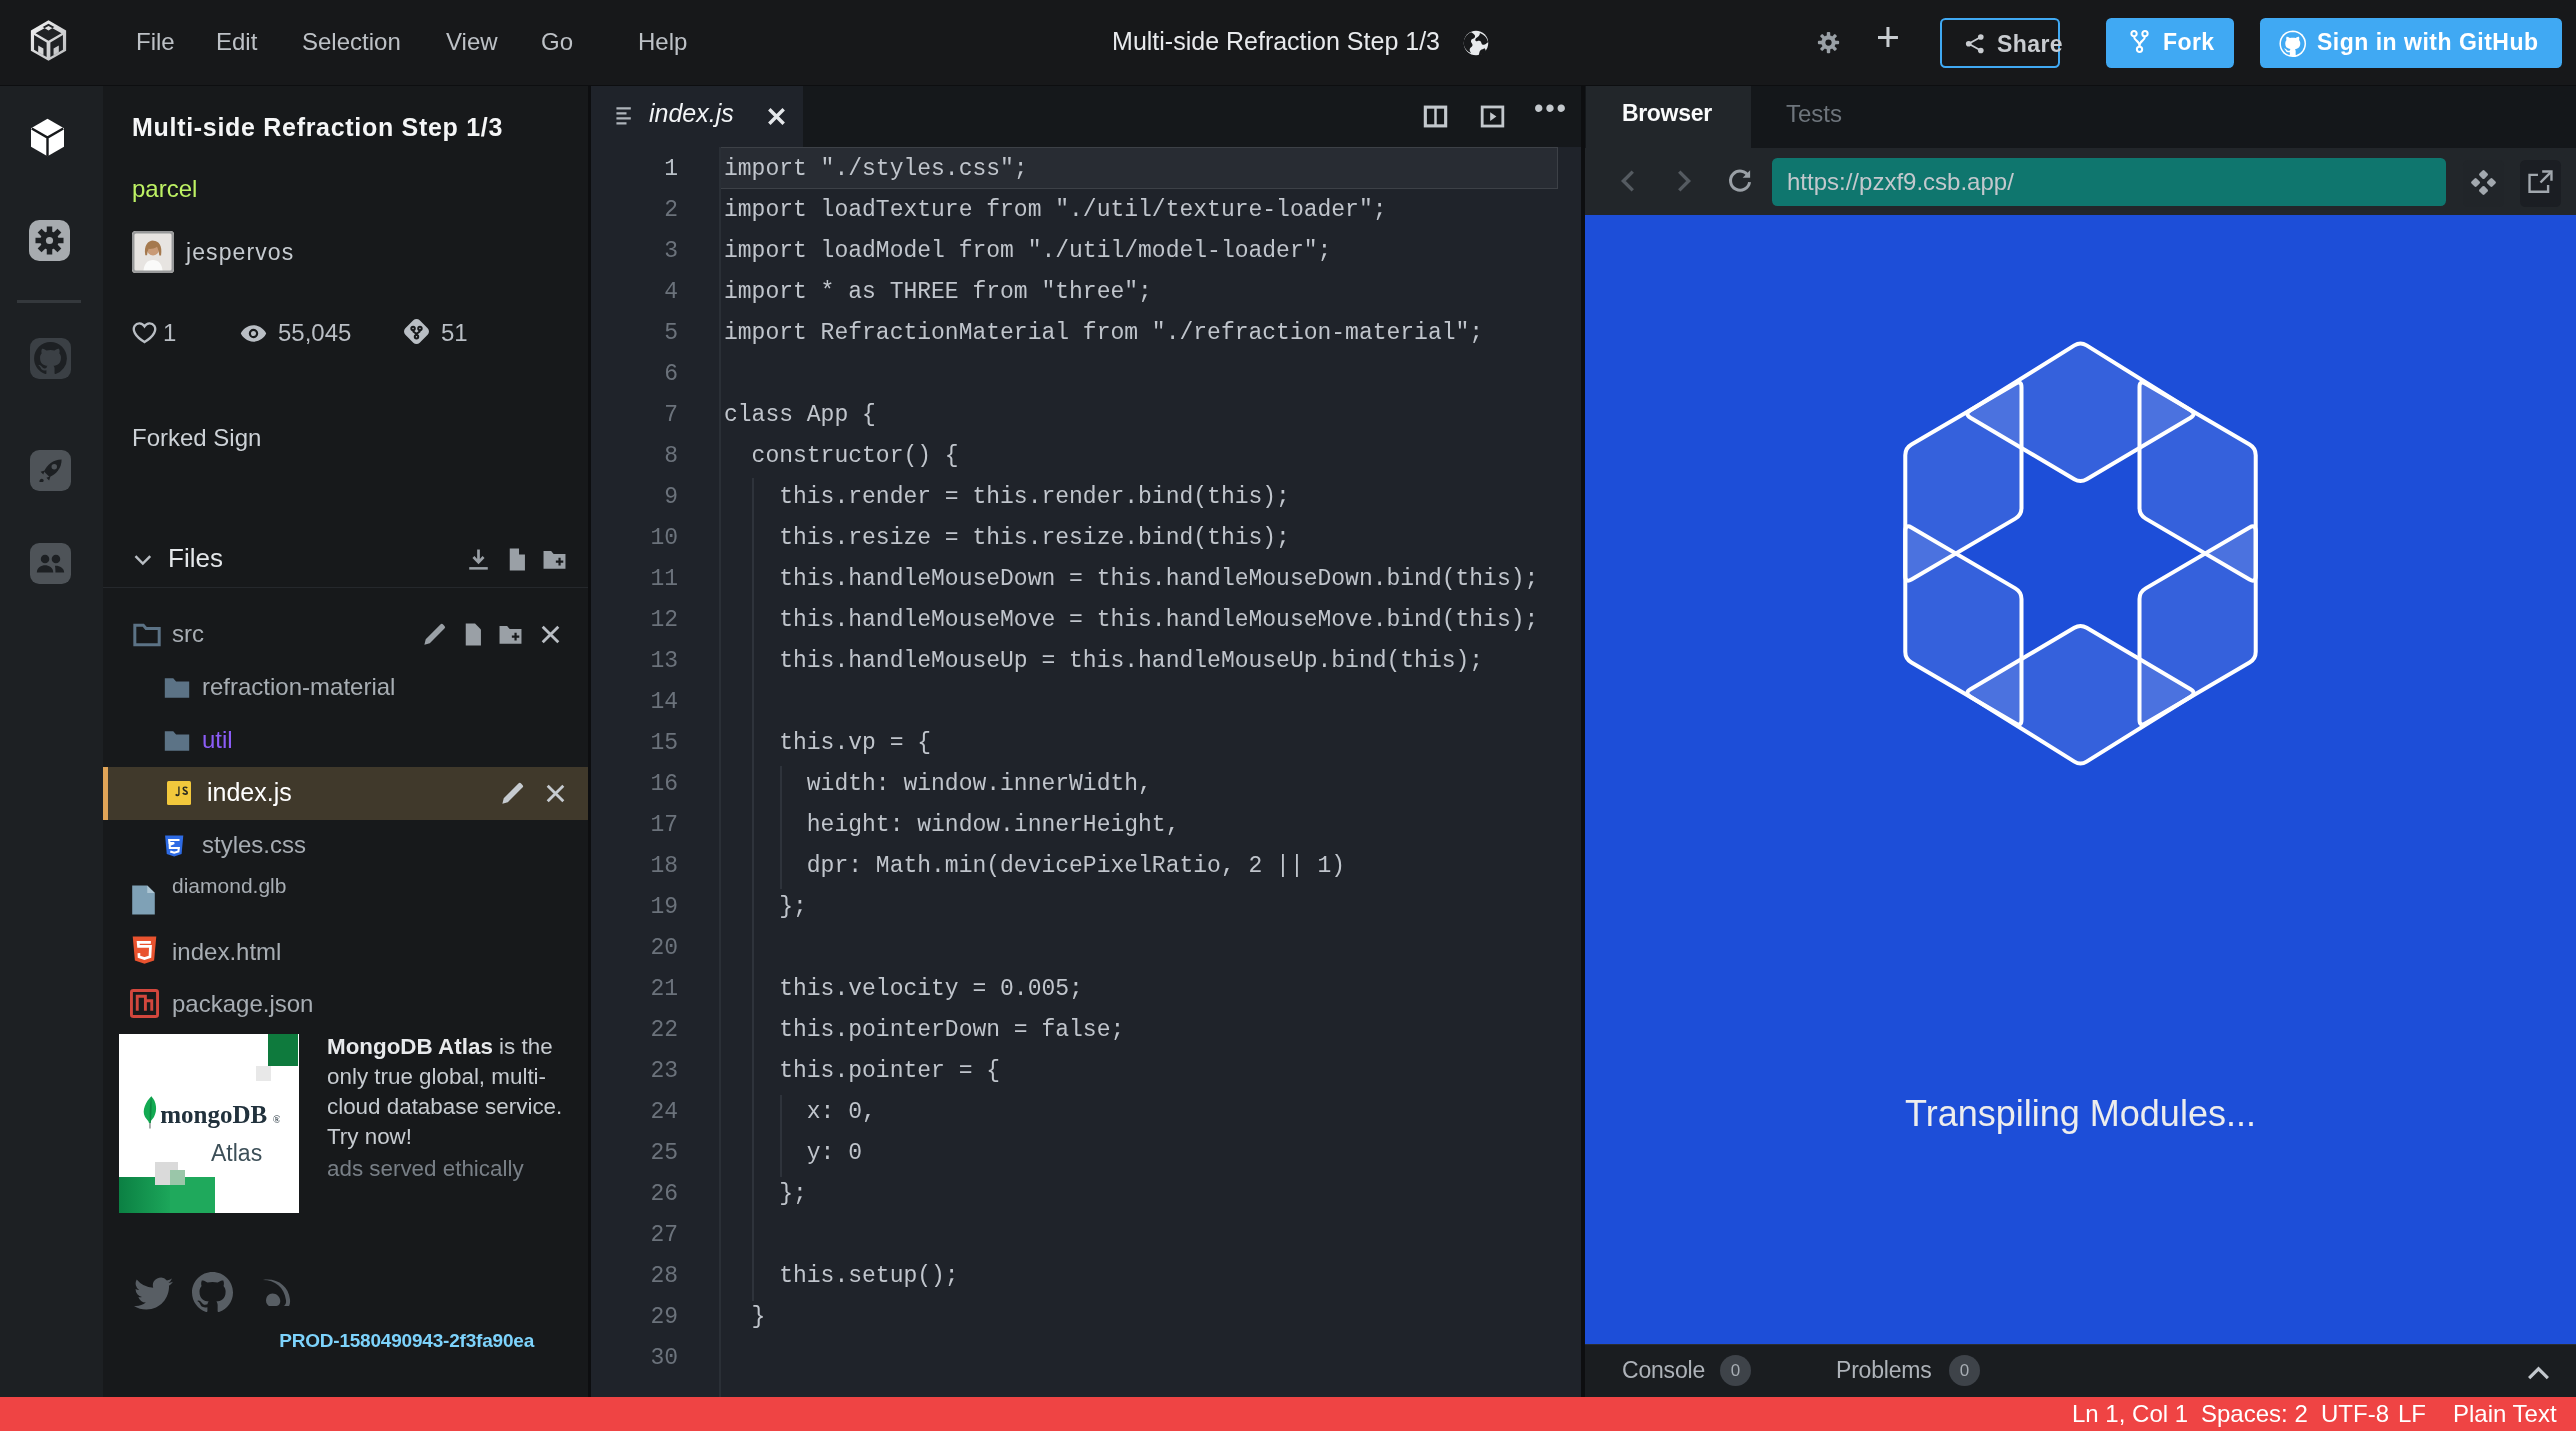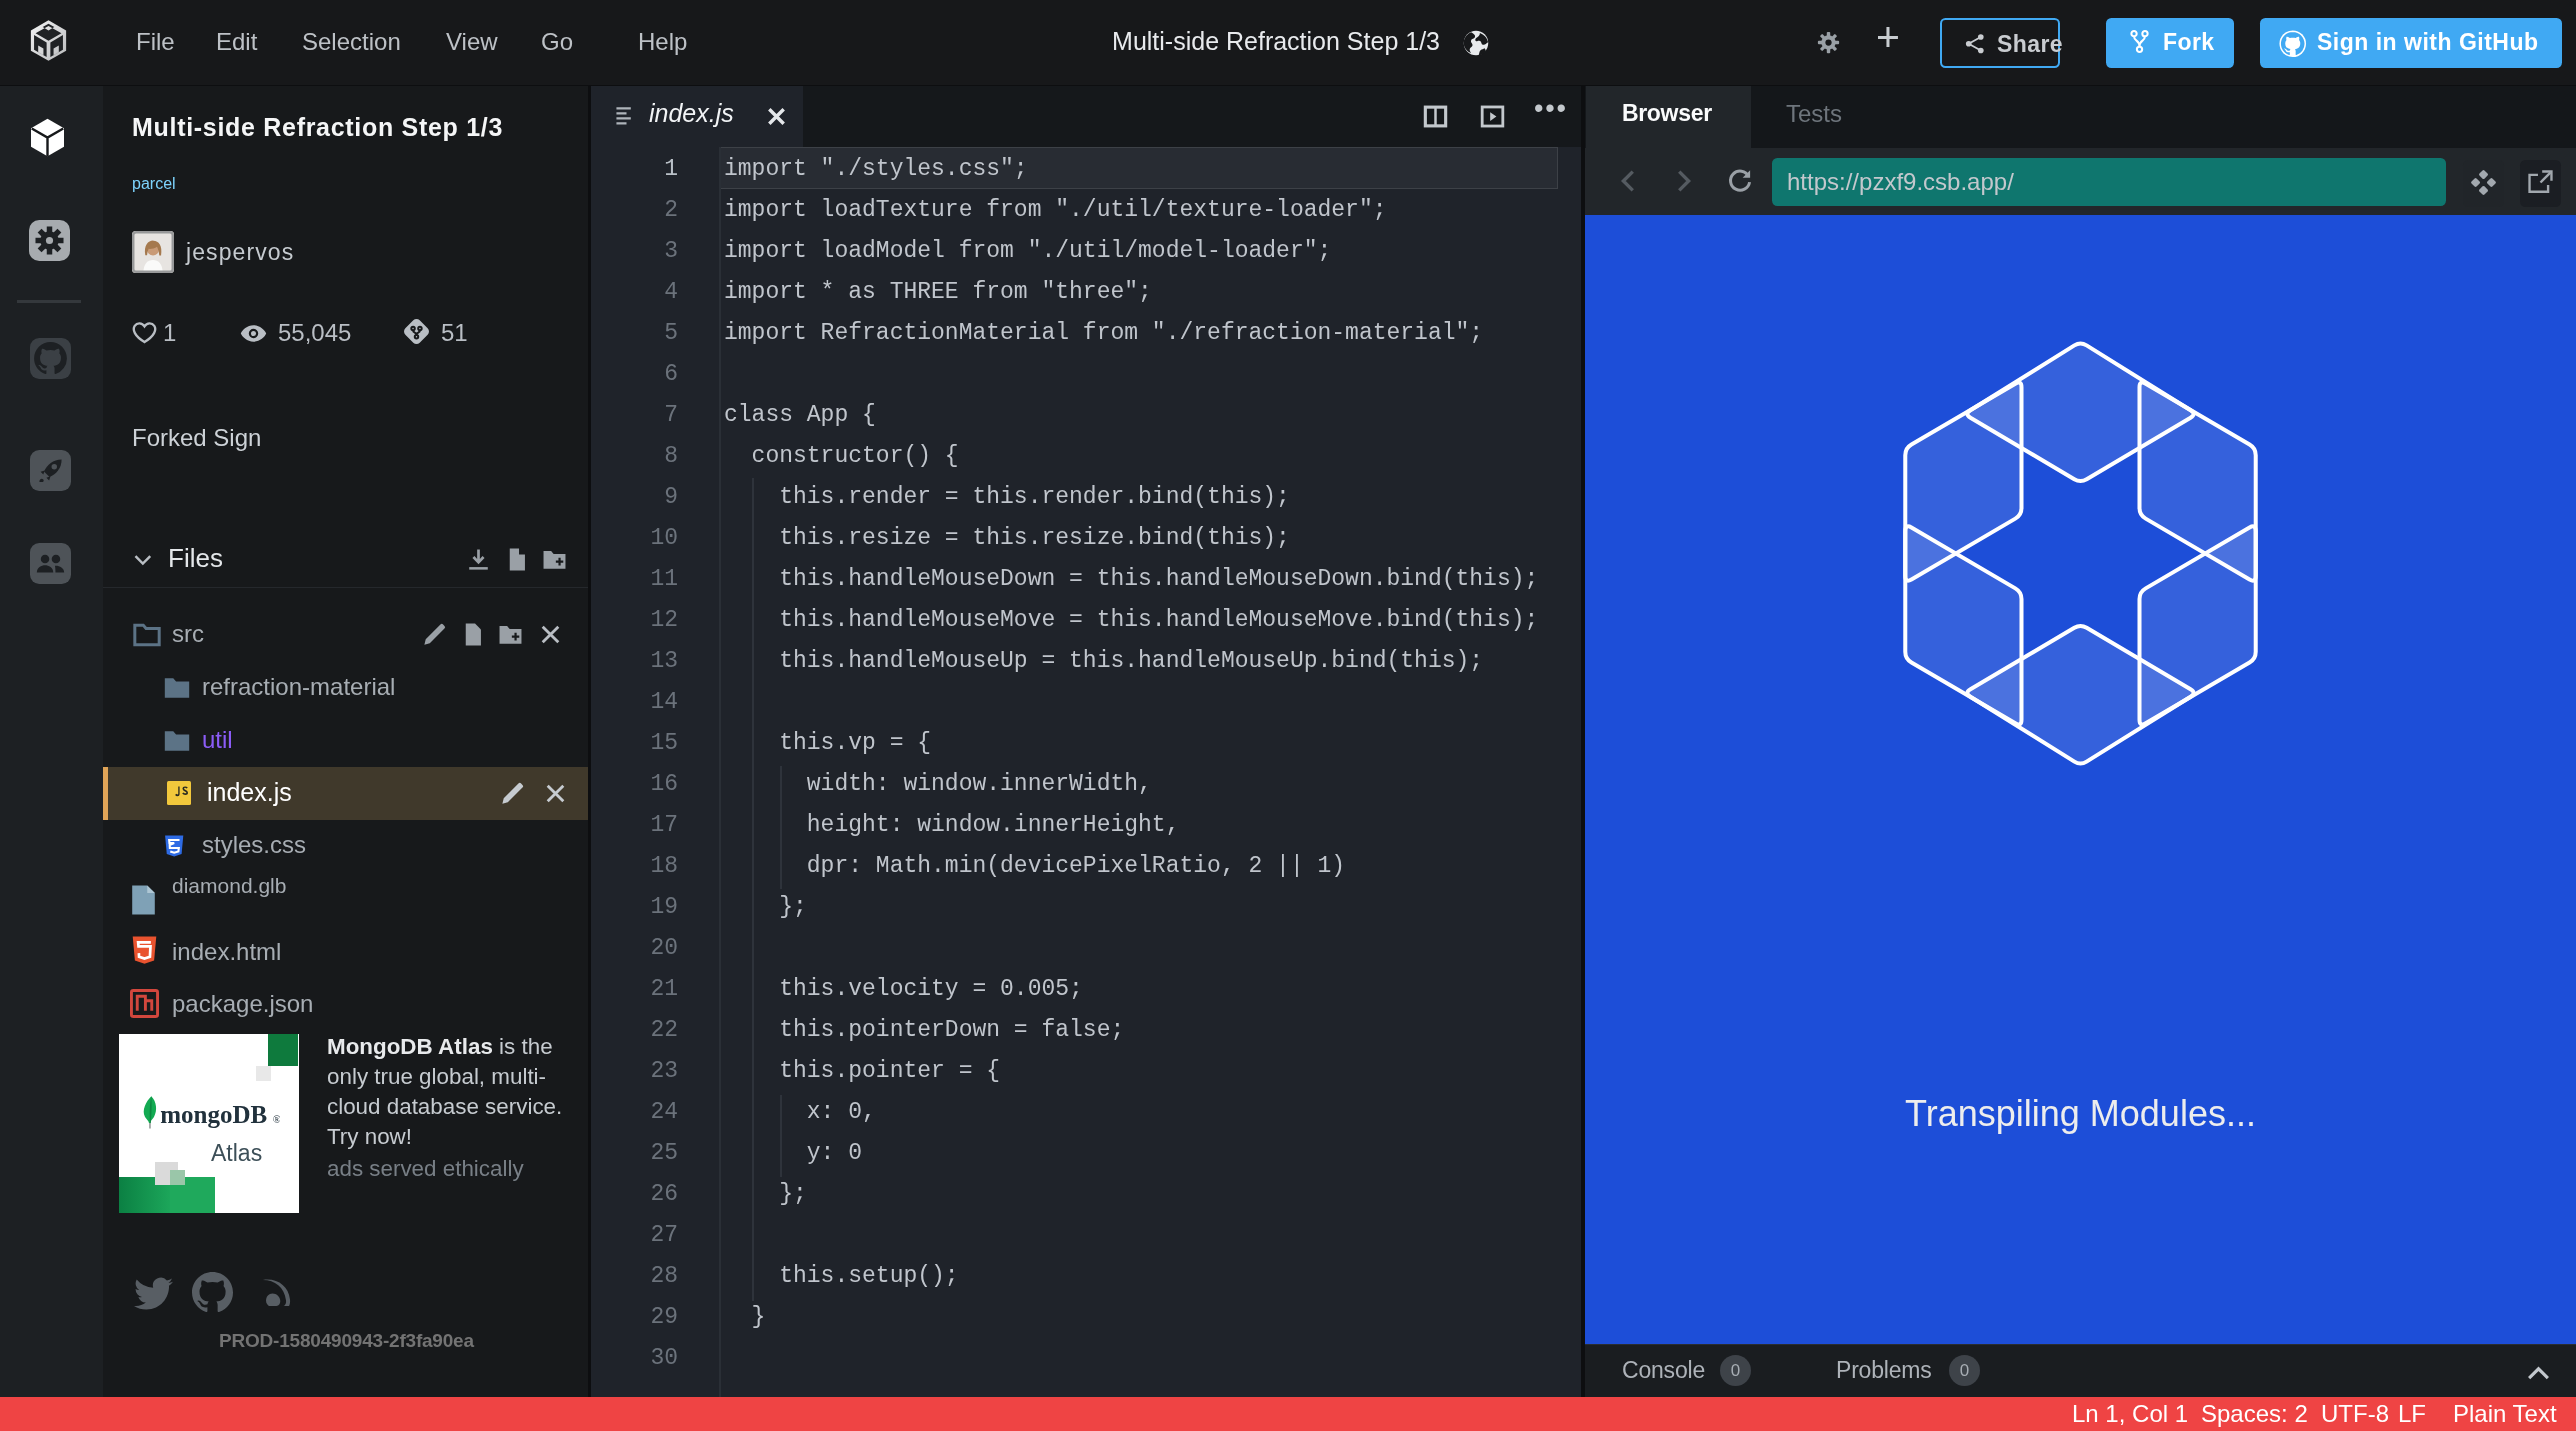--- a/index.html
+++ b/index.html
@@ -135,21 +135,21 @@
   <svg class="abs" style="left:29.5px;top:457px" width="41" height="41" viewBox="0 0 24 24">
     <rect x="0" y="0" width="24" height="24" rx="5.4" fill="#4E5358"></rect>
     <circle cx="8.8" cy="9.4" r="2.5" fill="#1D2023"></circle>
     <circle cx="15.2" cy="9.4" r="2.5" fill="#1D2023"></circle>
     <path d="M4 17.2 C4 14.3 6.6 13 8.8 13 C11 13 13.6 14.3 13.6 17.2 Z" fill="#1D2023"></path>
     <path d="M14.6 13.3 C16.8 13 20 14.4 20 17.2 L14.9 17.2 C14.9 15.5 14.8 14.3 14.6 13.3 Z" fill="#1D2023"></path>
   </svg>
 </div>
 <div id="sidebar">
   <div class="abs" style="left:29px;top:27px;color:#F5F6F7;font-size:25px;font-weight:bold;letter-spacing:0.7px">Multi-side Refraction Step 1/3</div>
-  <div class="abs" style="left:29px;top:89px;color:#7dd3fc;font-size:16px">parcel</div>
+  <div class="abs" style="left:29px;top:89px;color:#bef264;font-size:24px">parcel</div>
 
   <svg class="abs" style="left:29px;top:145px" width="42" height="42" viewBox="0 0 24 24">
     <rect x="0" y="0" width="24" height="24" rx="2" fill="#E7E4E1"></rect>
     <path d="M6.5 24 C6.5 18.5 9 16.5 12 16.5 C15 16.5 17.5 18.5 17.5 24 Z" fill="#FAFAF9"></path>
     <circle cx="12" cy="10.6" r="3.4" fill="#C99B77"></circle>
     <path d="M7.6 13.8 C6.6 8.2 9.3 5.4 12.2 5.5 C15.3 5.6 17.5 8.2 16.6 14 L15.6 14 C15.3 11.7 14.9 10.3 14.3 9 C13 10 10.5 10.4 9.5 10.2 C9 11.2 8.7 12.4 8.6 13.8 Z" fill="#A5794E"></path>
     <rect x="0.7" y="0.7" width="22.6" height="22.6" rx="1.6" fill="none" stroke="#98999A" stroke-width="1.4"></rect>
   </svg>
   <div class="abs" style="left:83px;top:153px;color:#C6CBD0;font-size:23px;letter-spacing:1.1px">jespervos</div>
 
@@ -299,21 +299,21 @@
   <svg class="abs" style="left:31px;top:1190px" width="39" height="36" viewBox="0 0 24 20" fill="#585E64">
     <path d="M24 2.4 c-0.9 0.4 -1.8 0.65 -2.8 0.77 a4.9 4.9 0 0 0 2.16 -2.7 c-0.95 0.56 -2 0.96 -3.1 1.18 A4.9 4.9 0 0 0 11.8 6.1 A13.9 13.9 0 0 1 1.67 1 a4.9 4.9 0 0 0 1.52 6.55 c-0.8 -0.02 -1.56 -0.24 -2.22 -0.6 v0.06 a4.9 4.9 0 0 0 3.94 4.8 a4.9 4.9 0 0 1 -2.21 0.08 a4.9 4.9 0 0 0 4.58 3.4 A9.86 9.86 0 0 1 0 17.34 a13.9 13.9 0 0 0 7.55 2.2 c9.05 0 14 -7.5 14 -14 l-0.02 -0.64 A10 10 0 0 0 24 2.4 Z"></path>
   </svg>
   <svg class="abs" style="left:89px;top:1186px" width="41" height="41" viewBox="0 0 16 16" fill="#585E64">
     <path d="M8 0C3.58 0 0 3.58 0 8c0 3.54 2.29 6.53 5.47 7.59.4.07.55-.17.55-.38 0-.19-.01-.82-.01-1.49-2.01.37-2.53-.49-2.69-.94-.09-.23-.48-.94-.82-1.13-.28-.15-.68-.52-.01-.53.63-.01 1.08.58 1.23.82.72 1.21 1.87.87 2.33.66.07-.52.28-.87.51-1.07-1.78-.2-3.64-.89-3.64-3.95 0-.87.31-1.59.82-2.15-.08-.2-.36-1.02.08-2.12 0 0 .67-.21 2.2.82.64-.18 1.32-.27 2-.27s1.36.09 2 .27c1.53-1.04 2.2-.82 2.2-.82.44 1.1.16 1.92.08 2.12.51.56.82 1.27.82 2.15 0 3.07-1.87 3.75-3.65 3.95.29.25.54.73.54 1.48 0 1.07-.01 1.93-.01 2.2 0 .21.15.46.55.38A8.01 8.01 0 0 0 16 8c0-4.42-3.58-8-8-8z"></path>
   </svg>
   <svg class="abs" style="left:154px;top:1188px" width="38" height="38" viewBox="0 0 16 16" fill="#585E64">
     <path d="M2.5 2.5 C7.5 2.5 11.5 5.5 12.2 11 C12.4 12.2 12 13 11.2 13.5 L13.5 13.5 C13.9 12.6 14 11.8 13.9 10.7 C13.2 5 8.5 1.6 2.5 2.5 Z"></path>
     <path d="M6.5 8.2 C8.3 8.2 9.8 9.7 9.8 11.5 C9.8 12.6 9.2 13.3 8.2 13.5 L5 13.5 C4.2 12.9 3.8 12.2 3.8 11.2 C3.8 9.5 5 8.2 6.5 8.2 Z"></path>
   </svg>
-  <div class="abs" style="left:116px;top:1244px;width:315px;color:#737373;font-size:19px;font-weight:bold;letter-spacing:-0.2px">PROD-1580490943-2f3fa90ea</div>
+  <div class="abs" style="left:116px;top:1244px;width:315px;text-align:right;color:#7dd3fc;font-size:19px;font-weight:bold;letter-spacing:-0.2px">PROD-1580490943-2f3fa90ea</div>
 </div>
 <div id="editor">
 
   <div class="abs" style="left:0;top:0;width:213px;height:61px;background:#1F232A">
     <svg class="abs" style="left:25px;top:18px" width="23" height="23" viewBox="0 0 16 16">
         <path d="M1 3 L11 3 M1 6.5 L8 6.5 M1 10 L11 10 M1 13.5 L8 13.5" stroke="#AEB4BA" stroke-width="1.5"></path>
       </svg>
     <div class="abs" style="left:59px;top:12.5px;color:#F2F4F6;font-size:25px;font-style:italic">index.js</div>
     <svg class="abs" style="left:175px;top:19px" width="23" height="23" viewBox="0 0 16 16">
         <path d="M3 3 L13 13 M13 3 L3 13" stroke="#E4E7EA" stroke-width="2.4"></path>

